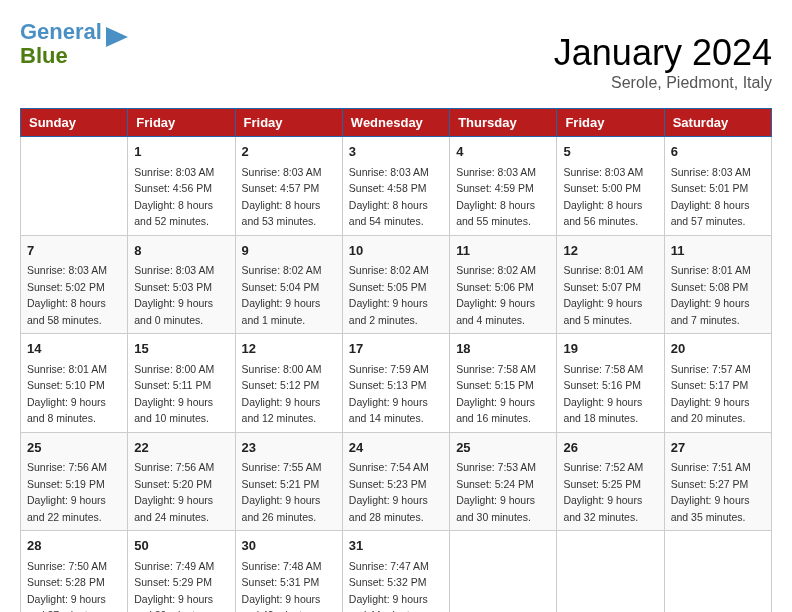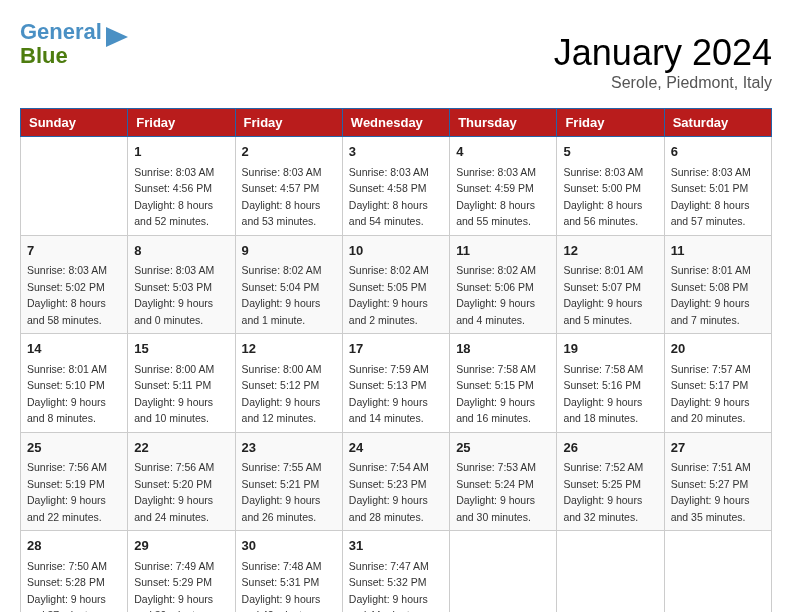--- a/index.html
+++ b/index.html
@@ -239,21 +239,21 @@
         <span class="day-number">27</span>
         <span class="day-info">Sunrise: 7:51 AM<br>Sunset: 5:27 PM<br>Daylight: 9 hours and 35 minutes.</span>
       </td>
       </tr>
       <tr>
         <td>
         <span class="day-number">28</span>
         <span class="day-info">Sunrise: 7:50 AM<br>Sunset: 5:28 PM<br>Daylight: 9 hours and 37 minutes.</span>
       </td>
         <td>
-        <span class="day-number">29</span>
+        <span class="day-number">50</span>
         <span class="day-info">Sunrise: 7:49 AM<br>Sunset: 5:29 PM<br>Daylight: 9 hours and 39 minutes.</span>
       </td>
         <td>
         <span class="day-number">30</span>
         <span class="day-info">Sunrise: 7:48 AM<br>Sunset: 5:31 PM<br>Daylight: 9 hours and 42 minutes.</span>
       </td>
         <td>
         <span class="day-number">31</span>
         <span class="day-info">Sunrise: 7:47 AM<br>Sunset: 5:32 PM<br>Daylight: 9 hours and 44 minutes.</span>
       </td>

